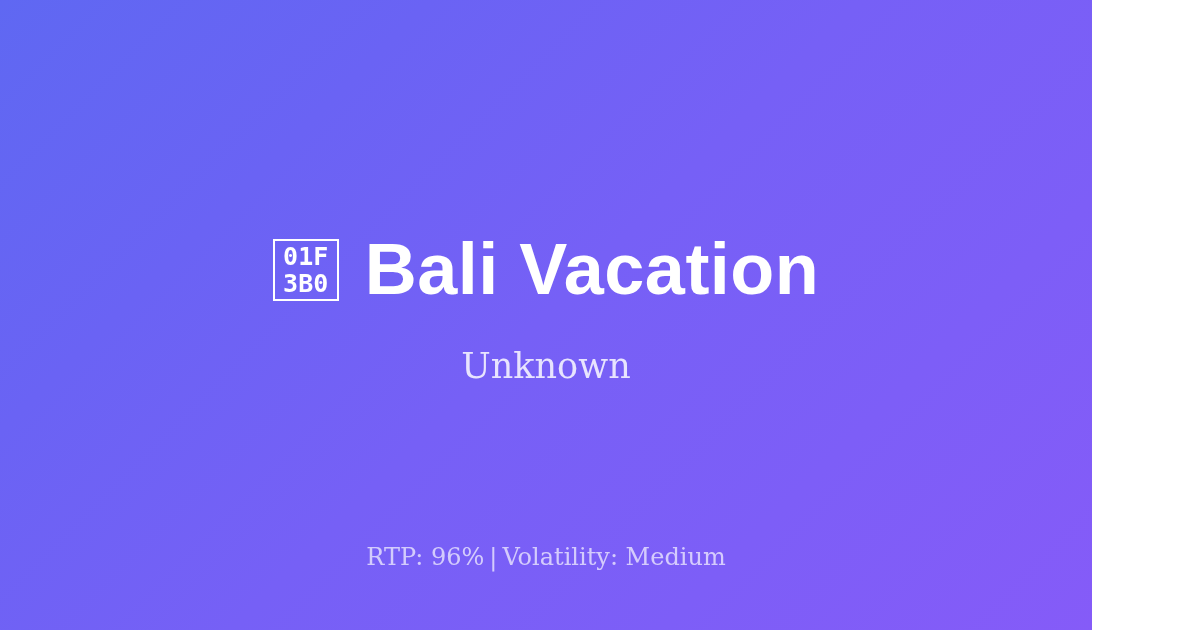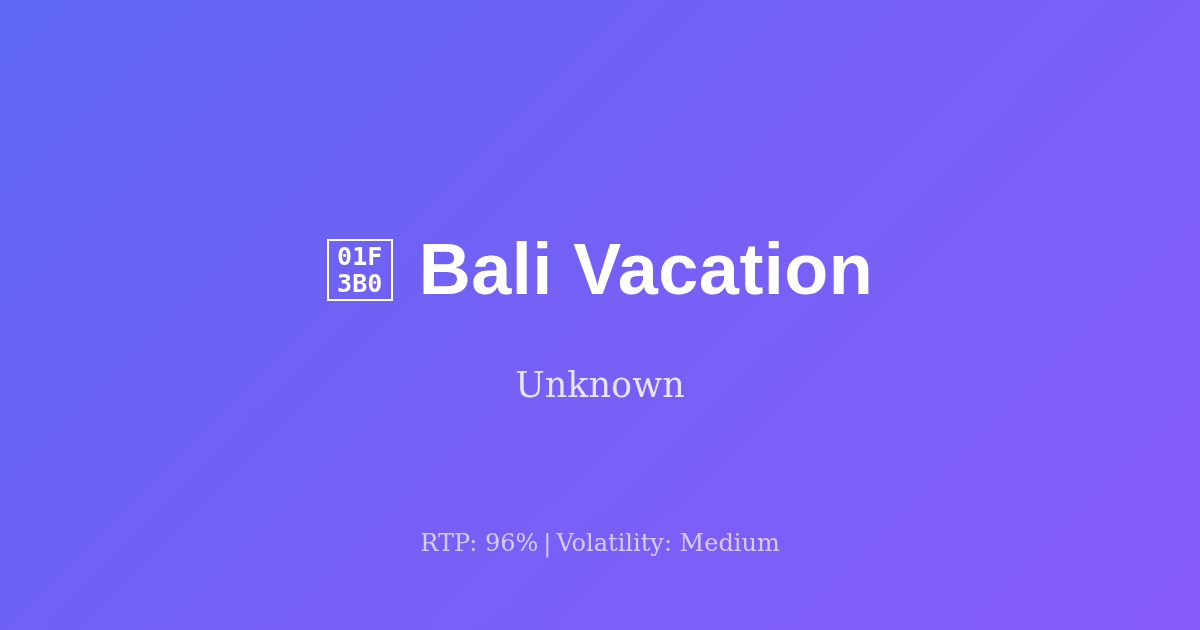--- a/index.html
+++ b/index.html
@@ -10,21 +10,21 @@
   body {
     width: 1200px;
     height: 630px;
     overflow: hidden;
     font-family: "DejaVu Serif", "Liberation Serif", serif;
   }
 
   #og-card {
     position: relative;
     box-sizing: border-box;
-    width: 1200px;
+    width: 1092px;
     height: 630px;
     background: linear-gradient(135deg, #5f68f2 0%, #6a63f4 25%, #7660f6 50%, #7d5ef7 75%, #855bf8 100%);
     display: flex;
     flex-direction: column;
     align-items: center;
     justify-content: flex-start;
   }
 
   
   .title-block {
@@ -72,38 +72,38 @@
     color: #ffffff;
     white-space: nowrap;
     letter-spacing: 0.5px;
   }
 
   
   .game-provider {
     position: absolute;
     left: 0;
     right: 0;
-    top: 363px;
+    top: 344px;
     margin: 0;
     text-align: center;
     font-family: "DejaVu Serif", "Liberation Serif", serif;
     font-size: 35px;
     font-weight: 400;
     line-height: 44px;
     color: rgba(255, 255, 255, 0.83);
     white-space: nowrap;
   }
 
   
   .game-stats {
     position: absolute;
     left: 0;
     right: 0;
     top: 528px;
-    margin: 0;
+    margin: 14px;
     text-align: center;
     font-family: "DejaVu Serif", "Liberation Serif", serif;
     font-size: 24px;
     font-weight: 400;
     line-height: 30px;
     color: rgba(255, 255, 255, 0.68);
     white-space: nowrap;
   }
 
   .game-stats .stat-sep {

